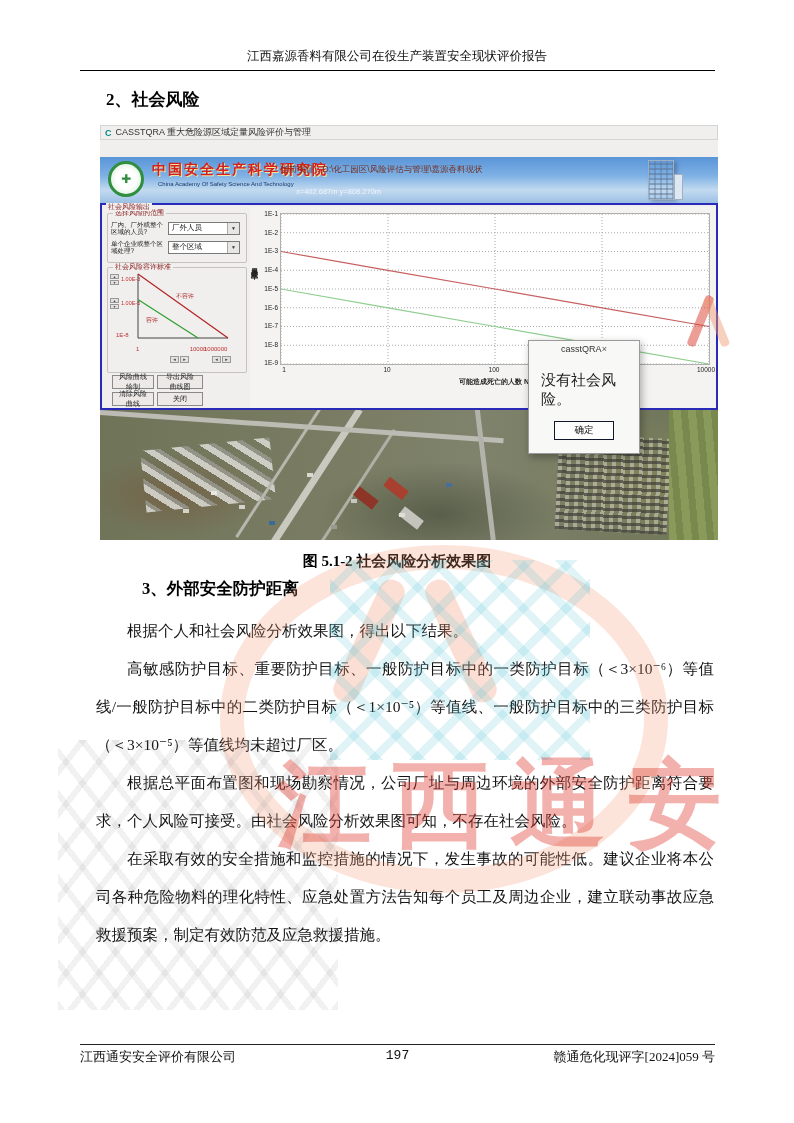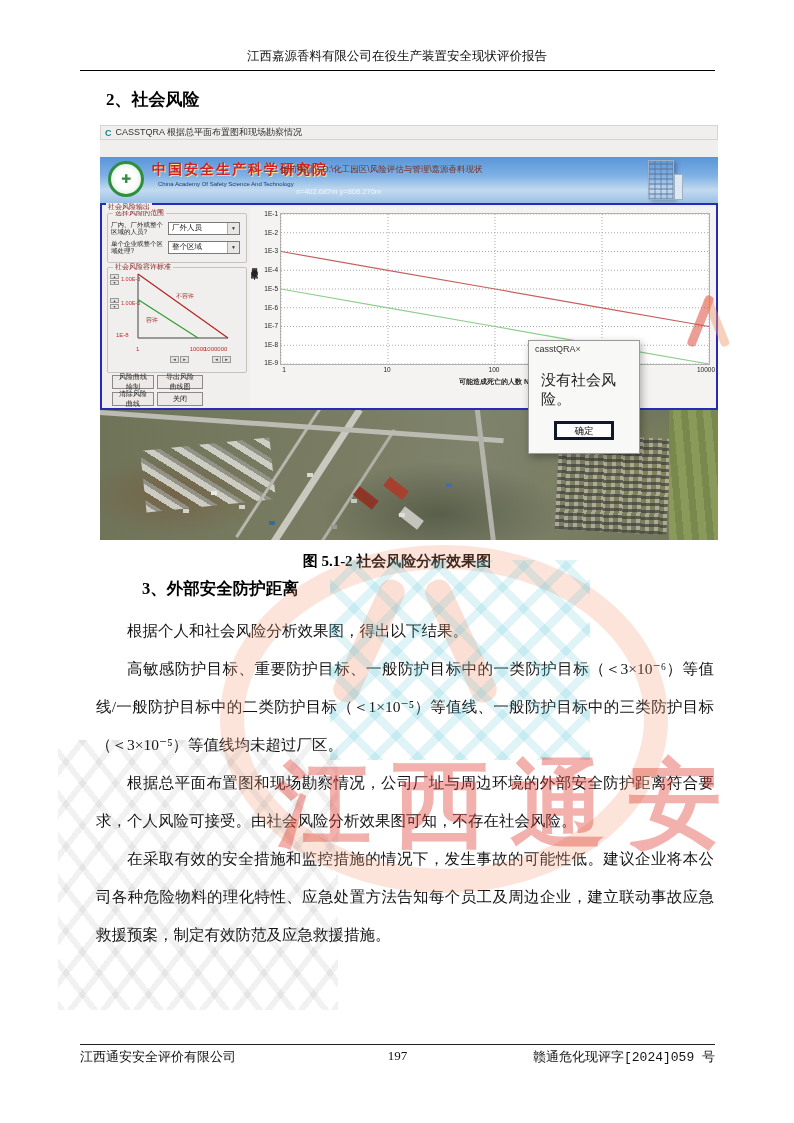--- a/index.html
+++ b/index.html
@@ -13,22 +13,22 @@
   .sec2{position:absolute;top:88px;left:106px;margin:0;font-size:17px;font-weight:bold;color:#000;}
   .figcap{position:absolute;top:552px;left:0;width:100%;text-align:center;
           font-size:15px;font-weight:bold;color:#000;}
   .sec3{position:absolute;top:578px;left:142px;margin:0;font-size:16.5px;font-weight:bold;color:#000;}
   .bodytext{position:absolute;top:612px;left:96px;width:618px;font-size:15.5px;
             line-height:38px;text-align:justify;color:#141414;}
   .bodytext p{margin:0;text-indent:2em;}
   .footer-rule{position:absolute;top:1044px;left:80px;width:635px;border-top:1px solid #222;}
   .doc-footer{position:absolute;top:1048px;left:80px;width:635px;font-size:13px;color:#111;}
   .doc-footer .fl{float:left;}
-  .doc-footer .fr{float:right;font-family:Liberation Mono, monospace;}
-  .doc-footer .pg{position:absolute;left:50%;transform:translateX(-50%);}
+  .doc-footer .fr{float:right;}
+  .doc-footer .pg{position:absolute;left:50%;transform:translateX(-50%);font-family:Liberation Mono, monospace;}
 
   
   .app{position:absolute;left:100px;top:125px;width:618px;height:415px;
        font-family:"Liberation Sans","DejaVu Sans",sans-serif;background:#f0efee;}
   .titlebar{height:15px;background:#f0efed;border:1px solid #d6d4d2;box-sizing:border-box;
             display:flex;align-items:center;gap:4px;padding:0 4px;font-size:9px;color:#333;}
   .app-icon{color:#0a8a8a;font-weight:bold;font-size:9px;}
   .menubar{height:17px;background:#fbfbfa;border:1px solid #e2e0de;border-top:none;box-sizing:border-box;
            display:flex;align-items:center;gap:14px;padding:0 8px;font-size:9.5px;color:#222;}
   .menu-item{cursor:default;}
@@ -88,26 +88,26 @@
   .ylab{position:absolute;left:4px;width:24px;text-align:right;font-size:6.5px;color:#222;}
   .xlab{position:absolute;top:159px;width:24px;text-align:center;font-size:6.5px;color:#222;}
   .xtitle{position:absolute;top:170px;left:30px;width:428px;text-align:center;font-size:7px;
           font-weight:bold;color:#222;}
   .ytitle{position:absolute;left:-1px;top:56px;writing-mode:vertical-rl;font-size:7px;
           font-weight:bold;color:#222;letter-spacing:1px;}
 
   
   .dialog{position:absolute;left:428px;top:215px;width:110px;height:112px;background:#f8f8f7;
           border:1px solid #9a9a9a;box-shadow:2px 3px 8px rgba(0,0,0,.3);z-index:30;}
-  .dlg-title{height:16px;display:flex;justify-content:flex-start;align-items:center;
+  .dlg-title{height:16px;display:flex;justify-content:center;align-items:center;
              padding:0 6px;font-size:9px;color:#333;}
   .dlg-x{font-size:9px;color:#555;cursor:default;}
   .dlg-msg{margin-top:14px;padding-left:12px;font-size:15px;color:#222;}
   .dlg-ok{position:absolute;left:25px;bottom:13px;width:60px;height:19px;background:#fdfdfd;
-          border:3px solid #0f172a;font-size:9.5px;color:#111;font-family:inherit;}
+          border:1px solid #0f172a;font-size:9.5px;color:#111;font-family:inherit;}
 
   
   .map{position:absolute;top:285px;left:0;width:618px;height:130px;overflow:hidden;
        background:
          radial-gradient(ellipse 130px 60px at 12% 65%,rgba(118,84,56,.55),transparent 70%),
          radial-gradient(ellipse 160px 70px at 55% 80%,rgba(52,60,44,.5),transparent 75%),
          radial-gradient(ellipse 200px 90px at 94% 55%,rgba(152,152,92,.45),transparent 75%),
          linear-gradient(95deg,#6f7459,#7a7d63 40%,#80836c 60%,#6c7356);}
   .map div{position:absolute;}
   .m-road1{left:34%;top:-14px;width:7px;height:170px;background:#cac9c0;transform:rotate(33deg);
@@ -154,21 +154,21 @@
 <div class="page">
 
   <div class="doc-header">江西嘉源香料有限公司在役生产装置安全现状评价报告</div>
   <div class="header-rule"></div>
   <h2 class="sec2">2、社会风险</h2>
 
   <div class="app">
 
     <div class="titlebar">
       <span class="app-icon">C</span>
-      <span>CASSTQRA 根据总平面布置图和现场勘察情况</span>
+      <span>CASSTQRA 重大危险源区域定量风险评价与管理</span>
     </div>
 
 
     <div class="banner">
       <div class="logo">✚</div>
       <div class="org-cn">中国安全生产科学研究院</div>
       <div class="org-en">China Academy Of Safety Science And Technology</div>
       <div class="proj-line">当前项目：D:\化工园区\风险评估与管理\嘉源香料现状</div>
       <div class="coords">x=402.687m   y=808.270m</div>
       <div class="bldg">

